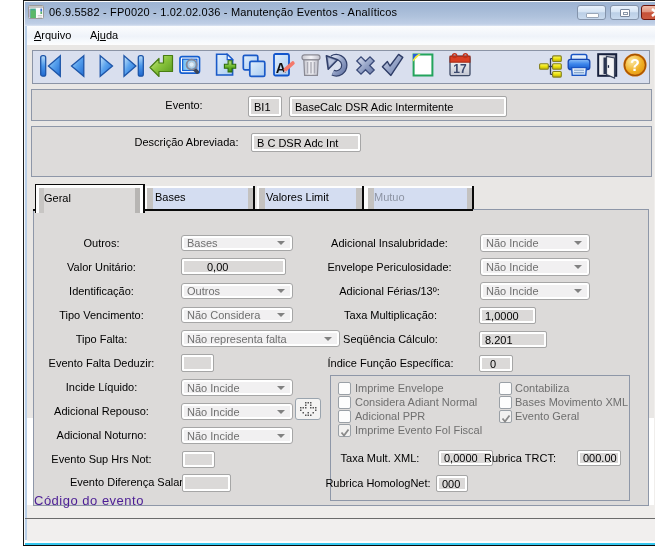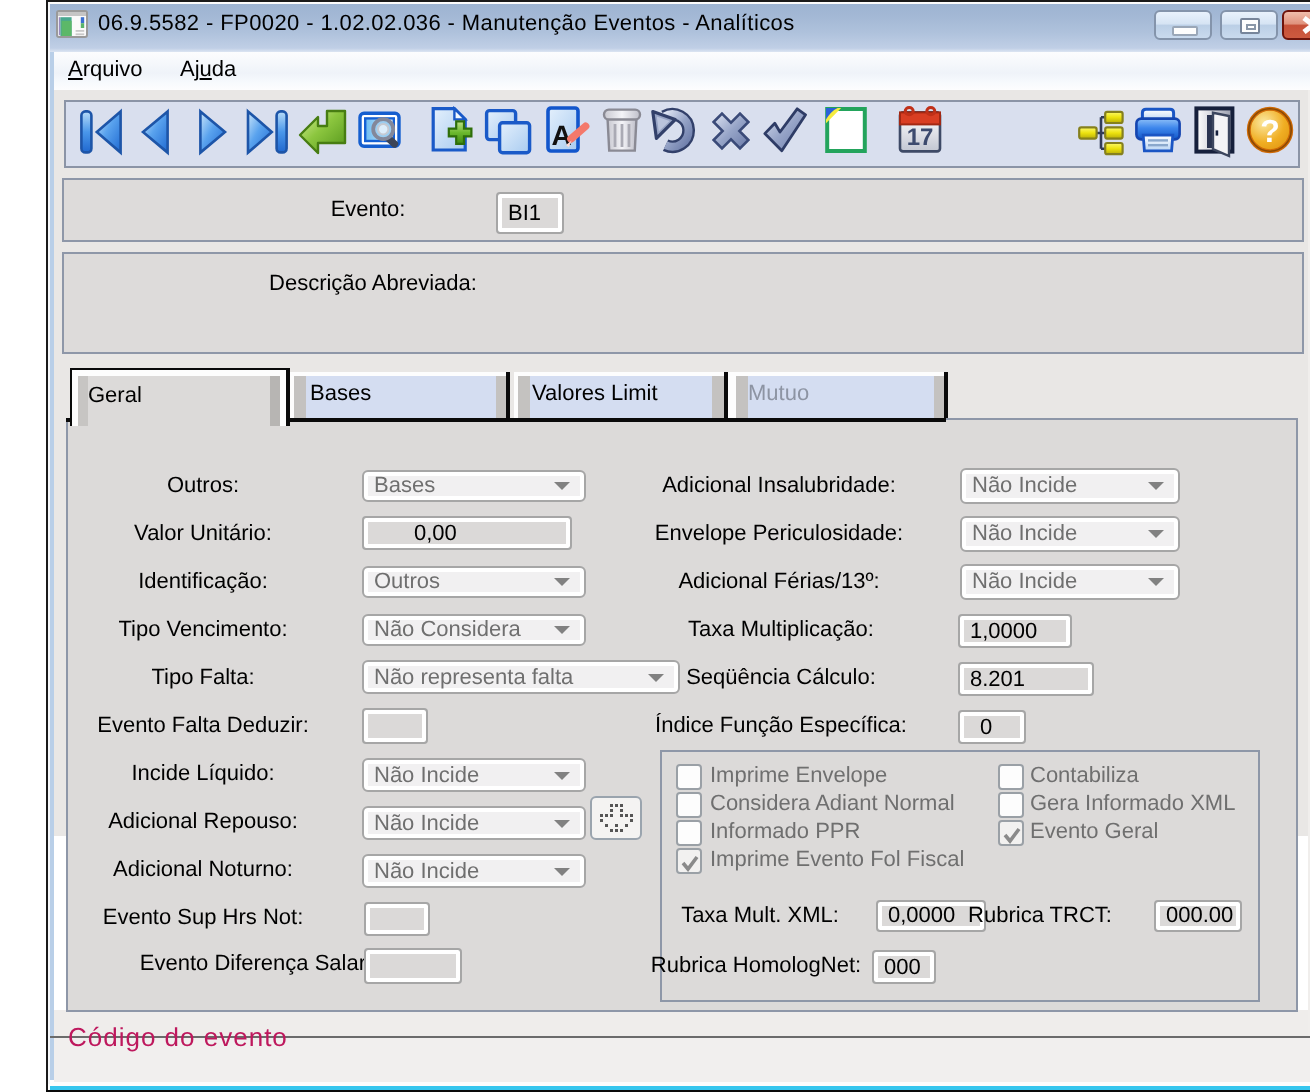--- a/index.html
+++ b/index.html
@@ -250,23 +250,29 @@
     <circle cx="12" cy="12" r="10.6" fill="url(#hp)" stroke="#cf6a06" stroke-width="2"></circle>
     <circle cx="12" cy="12" r="10.6" fill="none" stroke="#8a4a04" stroke-width="0.8"></circle>
     <text x="12" y="18" font-family="Liberation Sans" font-size="16" font-weight="bold" fill="#fff" text-anchor="middle">?</text>
   </svg>
 
   <div class="gbox" style="left:8px;top:89px;width:619px;height:30px;"></div>
   <div class="lbl" style="left:100px;top:97px;width:122px;">Evento:</div>
   <div class="fld" style="left:225px;top:96px;width:34px;height:21px;box-sizing:border-box;">
       <span class="tx">BI1</span>
     </div>
+  <div class="fld" style="left:266px;top:96px;width:218px;height:21px;box-sizing:border-box;">
+      <span class="tx">BaseCalc DSR Adic Intermitente</span>
+    </div>
 
   <div class="gbox" style="left:8px;top:126px;width:619px;height:49px;"></div>
   <div class="lbl" style="left:100px;top:134px;width:127px;">Descrição Abreviada:</div>
+  <div class="fld" style="left:228px;top:133px;width:110px;height:19px;box-sizing:border-box;">
+      <span class="tx">B C DSR Adc Int</span>
+    </div>
 
   <div class="abs" style="left:10px;top:209px;width:440px;height:2px;background:#0a0a0a;"></div>
 
   <div class="abs" style="left:10px;top:209px;width:616px;height:297px;border:1px solid #8e97a8;background:#dcdad9;box-sizing:border-box;"></div>
   <div class="abs" style="left:10px;top:209px;width:440px;height:2px;background:#0a0a0a;"></div>
 
   <div class="abs" style="left:12px;top:184px;width:110px;height:29px;background:#0a0a0a;"></div>
   <div class="abs" style="left:13px;top:185px;width:107px;height:28px;background:#fdfdfd;"></div>
   <div class="abs" style="left:16px;top:188px;width:101px;height:25px;background:#dcdad9;"></div>
   <div class="abs" style="left:16px;top:188px;width:5px;height:25px;background:#c7c5c3;"></div>
@@ -395,43 +401,43 @@
   <div class="fld" style="left:456px;top:355px;width:32px;height:15px;">
       <span class="tx" style="left:10px;">0</span>
     </div>
 
   <div class="abs" style="left:307px;top:375px;width:300px;height:126px;border:1px solid #8e97a8;box-sizing:border-box;"></div>
   <div class="cb" style="left:315px;top:382px;"></div>
     <div class="glbl" style="left:332px;top:382px;">Imprime Envelope</div>
   <div class="cb" style="left:315px;top:396px;"></div>
     <div class="glbl" style="left:332px;top:396px;">Considera Adiant Normal</div>
   <div class="cb" style="left:315px;top:410px;"></div>
-    <div class="glbl" style="left:332px;top:410px;">Informado PPR</div>
+    <div class="glbl" style="left:332px;top:410px;">Adicional PPR</div>
   <div class="cb" style="left:315px;top:424px;background:#f2f1f0;"><svg width="12" height="12" viewBox="0 0 12 12">
         <path d="M2.5 5.5 L5 8.5 L9.5 2.5" stroke="#8a8a8a" stroke-width="1.8" fill="none"></path>
       </svg></div>
     <div class="glbl" style="left:332px;top:424px;">Imprime Evento Fol Fiscal</div>
   <div class="cb" style="left:476px;top:382px;"></div>
     <div class="glbl" style="left:492px;top:382px;">Contabiliza</div>
   <div class="cb" style="left:476px;top:396px;"></div>
-    <div class="glbl" style="left:492px;top:396px;">Gera Informado XML</div>
+    <div class="glbl" style="left:492px;top:396px;">Bases Movimento XML</div>
   <div class="cb" style="left:476px;top:410px;background:#f2f1f0;"><svg width="12" height="12" viewBox="0 0 12 12">
         <path d="M2.5 5.5 L5 8.5 L9.5 2.5" stroke="#8a8a8a" stroke-width="1.8" fill="none"></path>
       </svg></div>
     <div class="glbl" style="left:492px;top:410px;">Evento Geral</div>
 
   <div class="lbl" style="left:300px;top:450px;width:114px;">Taxa Mult. XML:</div>
   <div class="fld" style="left:415px;top:450px;width:53px;height:14px;">
       <span class="tx">0,0000</span>
     </div>
   <div class="lbl" style="left:440px;top:450px;width:114px;">Rubrica TRCT:</div>
   <div class="fld" style="left:554px;top:450px;width:42px;height:14px;">
       <span class="tx">000.00</span>
     </div>
   <div class="lbl" style="left:298px;top:475px;width:114px;">Rubrica HomologNet:</div>
   <div class="fld" style="left:413px;top:475px;width:30px;height:15px;">
       <span class="tx">000</span>
     </div>
 
   <div class="abs" style="left:2px;top:518px;width:650px;height:1px;background:#6b6b6b;"></div>
   <div class="abs" style="left:4px;top:519px;width:647px;height:22px;background:#f1efee;"></div>
-  <div class="abs" style="left:11px;top:511px;font-size:13px;letter-spacing:0.5px;color:#be185d;">Código do evento</div>
+  <div class="abs" style="left:11px;top:493px;font-size:13px;letter-spacing:0.5px;color:#4c1d95;">Código do evento</div>
 </div>
 
 </body></html>

